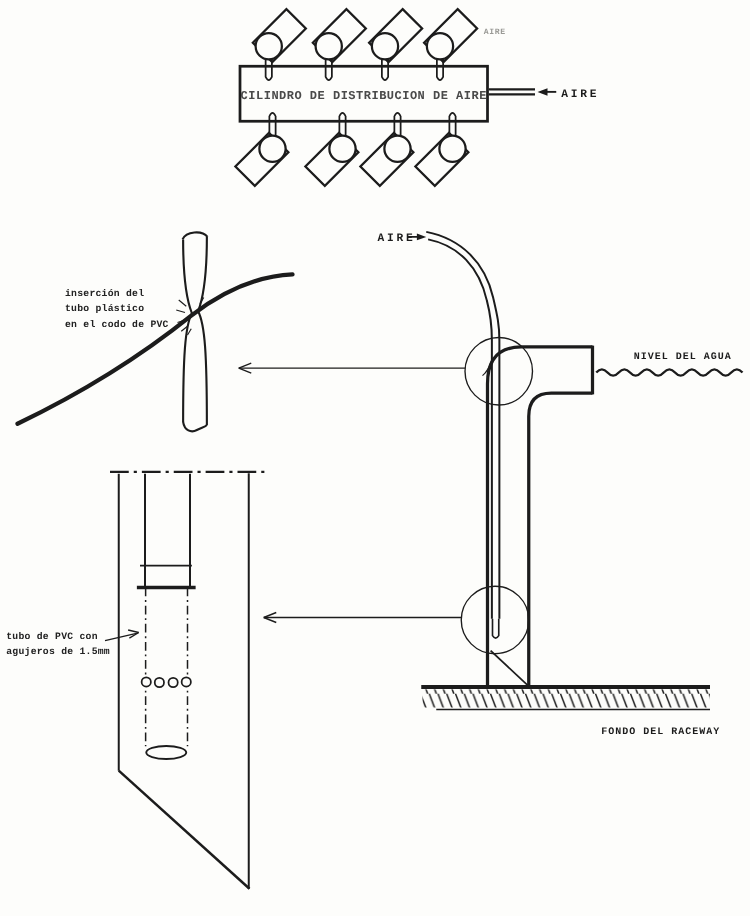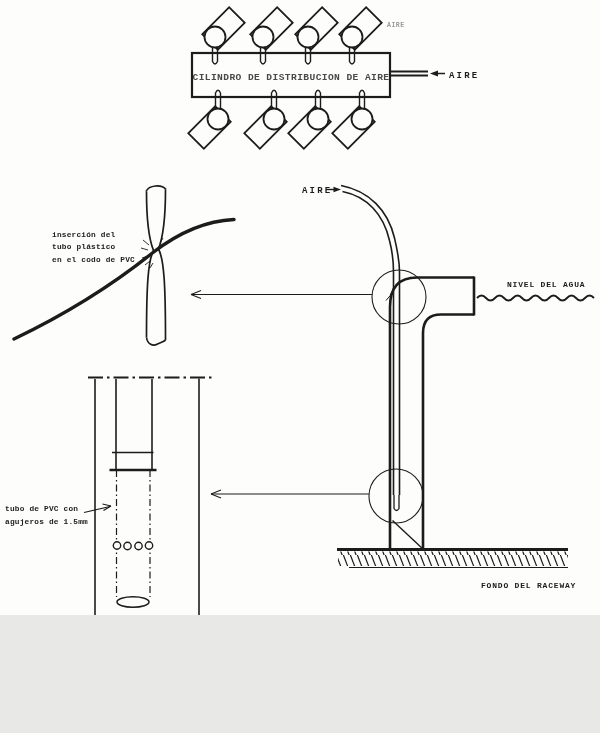--- a/index.html
+++ b/index.html
@@ -1,17 +1,17 @@
 <!DOCTYPE html>
 <html><head>
 <meta charset="utf-8">
 <style>
   html,body{margin:0;padding:0;background:#e8e8e6;}
   .page{
-    position:relative;width:600px;height:615px;margin:0 auto;
+    position:relative;width:600px;height:733px;margin:0 auto;
     background:#fdfdfb;overflow:hidden;
     font-family:"Liberation Mono","DejaVu Sans Mono",monospace;
   }
   svg{position:absolute;left:0;top:0;}
   text{fill:#1c1c1c;font-weight:bold;}
   .title{font-size:9.6px;letter-spacing:0.4px;fill:#4a4a4a;}
   .label{font-size:9px;letter-spacing:2.2px;}
   .label-s{font-size:8px;letter-spacing:0.8px;}
   .caption{font-size:7.8px;letter-spacing:0.2px;fill:#222;}
   .faint{font-size:6.5px;letter-spacing:0.5px;fill:#9a9a96;font-weight:bold;}

